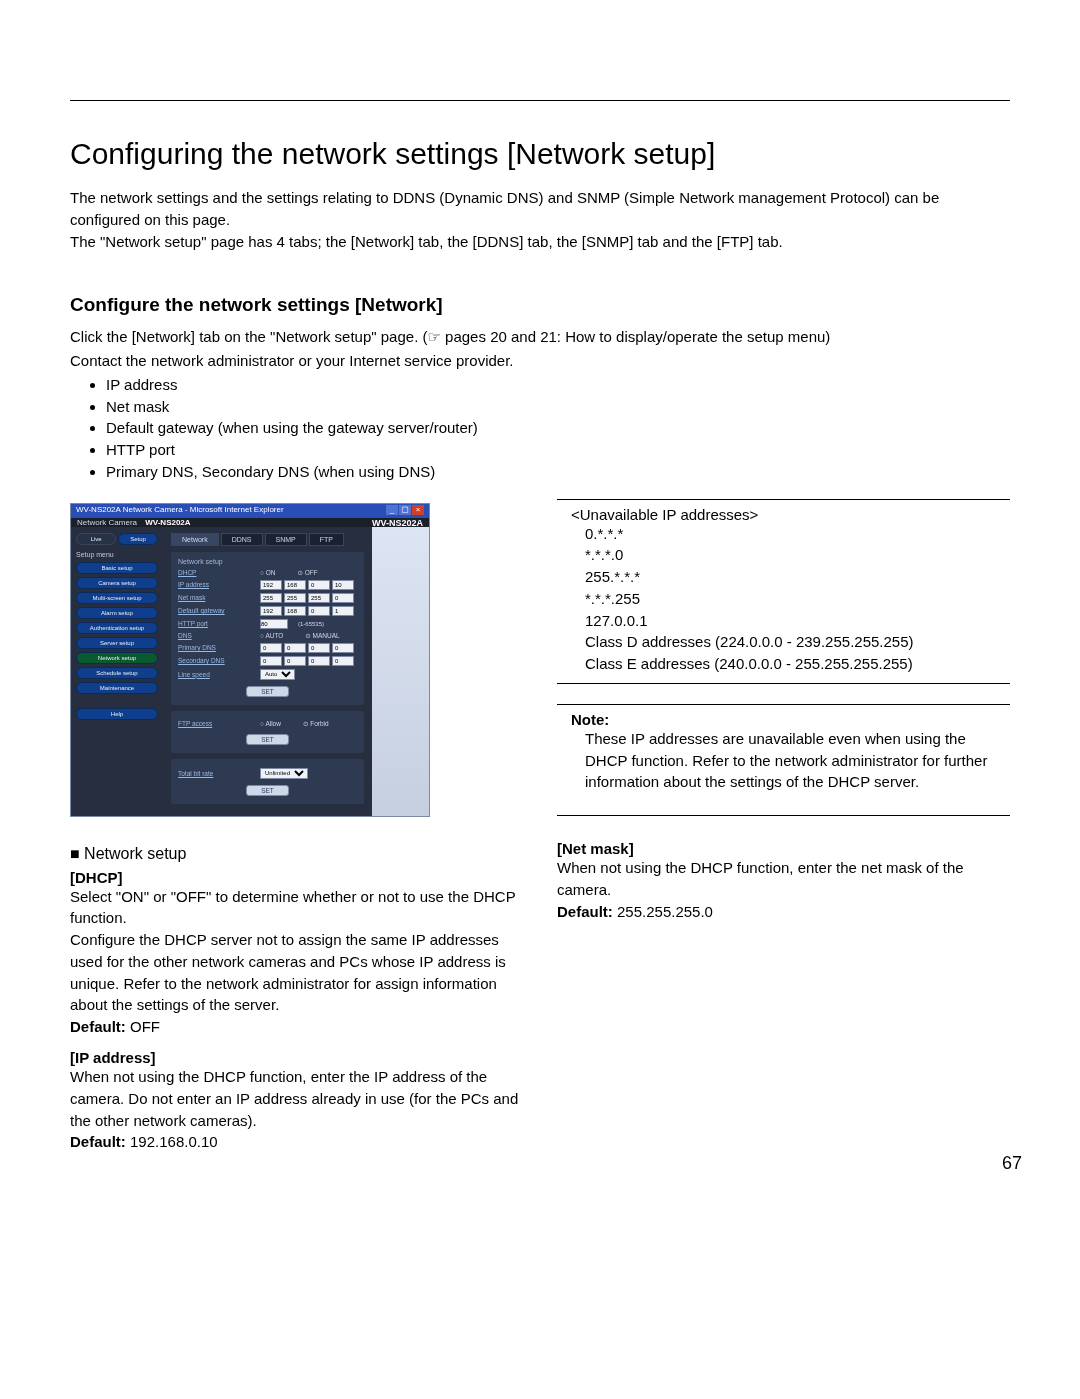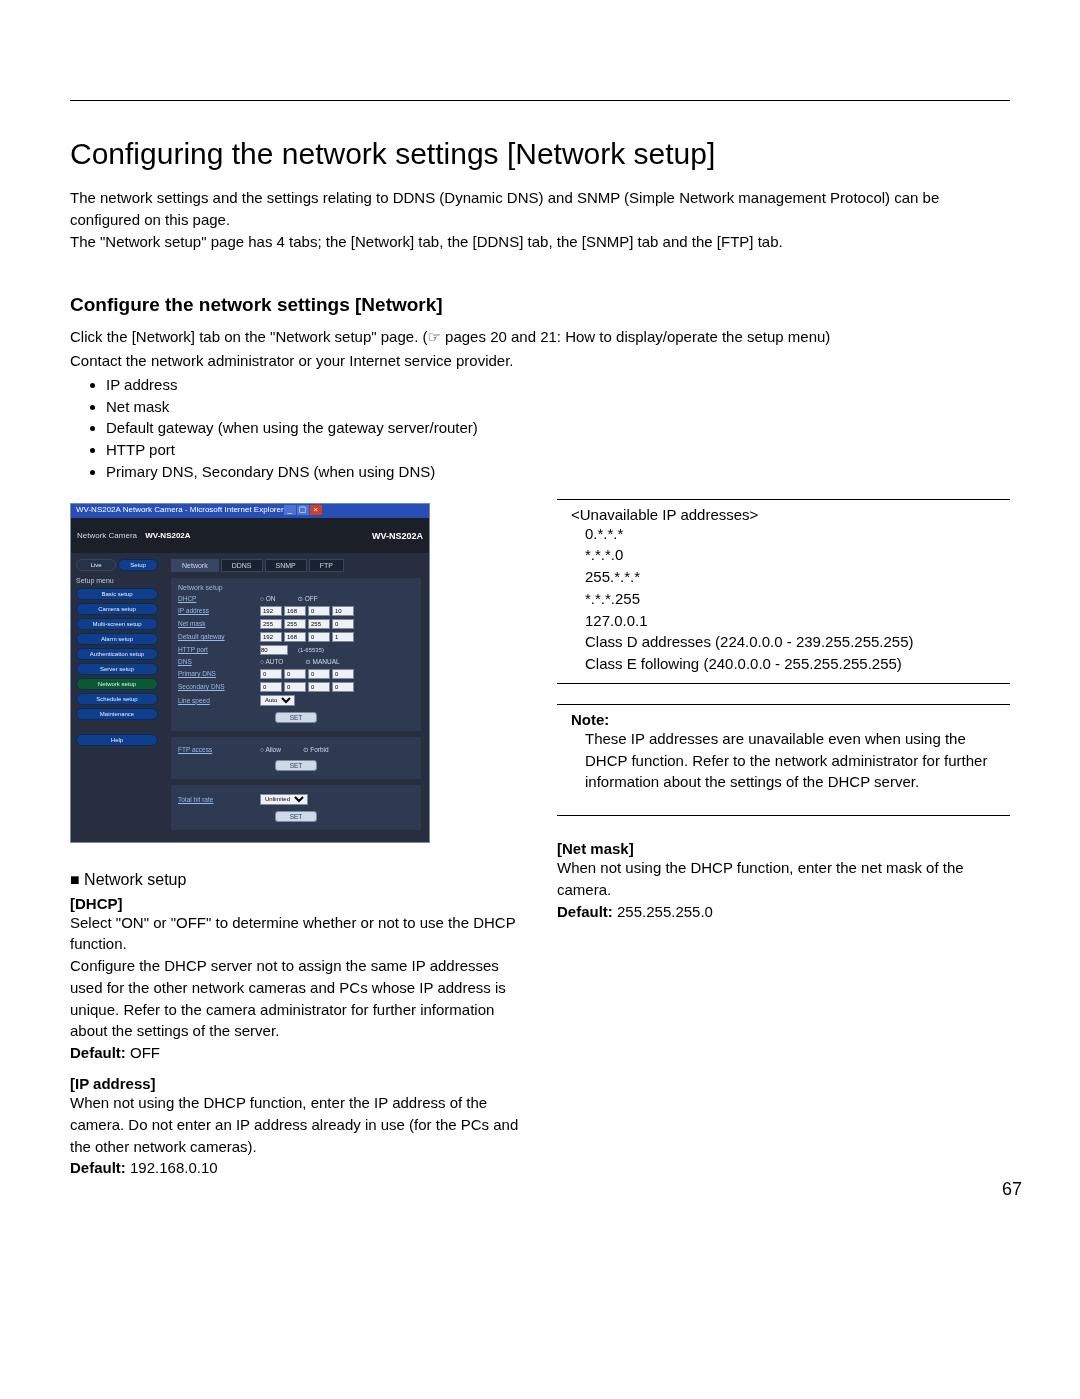--- a/index.html
+++ b/index.html
@@ -8,24 +8,24 @@
 .top-rule{border-top:1px solid #000;margin-bottom:36px}
 h1{font-size:30px;font-weight:normal;margin-bottom:16px}
 .intro{font-size:15px;line-height:1.45;margin-bottom:42px}
 h2{font-size:19px;font-weight:bold;margin-bottom:10px}
 .sec-intro{font-size:15px;line-height:1.45;margin-bottom:2px}
 .bullets{font-size:15px;line-height:1.45;margin-left:22px;margin-bottom:16px}
 .bullets li{list-style:disc;margin-left:14px}
 .cols{display:flex;gap:34px}
 .col{flex:1;min-width:0}
 .shot{width:360px;margin-top:4px;border:1px solid #7a8aa5;background:linear-gradient(#dfe7f5,#c6cfe0);font-size:7px;color:#cfd7e6}
-.shot-titlebar{background:#2a4eb8;color:#fff;height:14px;padding:1px 5px;font-size:8px;display:flex;justify-content:flex-start}
+.shot-titlebar{background:#2a4eb8;color:#fff;height:14px;padding:1px 5px;font-size:8px;display:flex;justify-content:space-between}
 .shot-titlebar .wb{display:flex;gap:1px}
 .shot-titlebar .wb span{width:12px;height:10px;display:inline-block;text-align:center;background:#4f73d2}
-.shot-modelrow{background:#1b1f28;color:#cfd7e6;padding:13px 6px;font-size:8px}
+.shot-modelrow{background:#1b1f28;color:#cfd7e6;padding:0 6px;font-size:8px}
 .shot-main{display:flex;background:#262e3f}
 .shot-side{width:92px;padding:6px 5px;display:flex;flex-direction:column;gap:3px}
 .sbtn{background:#0f3f8c;color:#e6ecf7;border:1px solid #0a2a5c;border-radius:7px;text-align:center;font-size:6px;padding:2px 2px}
 .sbtn.sel{background:#0a5a2f}
 .sbtn.pale{background:#283247;border-color:#3a455b}
 .slabel{color:#bfc9da;font-size:7px;margin:3px 0 1px 0}
 .shot-body{flex:1;padding:6px 8px;color:#cfd7e6}
 .tabs{display:flex;gap:2px;margin-bottom:6px}
 .tab{background:#1a2131;border:1px solid #3a455b;padding:2px 10px;font-size:7px;color:#cfd7e6}
 .tab.act{background:#374662}
@@ -210,39 +210,39 @@
               <button class="setb">SET</button>
             </div>
           </div>
         </div>
       </div>
 
       <div class="sec">
         <div class="hsub">■ Network setup</div>
         <div class="blk" style="margin-top:6px">[DHCP]</div>
         <p class="para">Select "ON" or "OFF" to determine whether or not to use the DHCP function.</p>
-        <p class="para">Configure the DHCP server not to assign the same IP addresses used for the other network cameras and PCs whose IP address is unique. Refer to the camera administrator for further information about the settings of the server.</p>
+        <p class="para">Configure the DHCP server not to assign the same IP addresses used for the other network cameras and PCs whose IP address is unique. Refer to the network administrator for assign information about the settings of the server.</p>
         <p class="defline"><b>Default:</b><span> OFF</span></p>
 
         <div class="blk">[IP address]</div>
         <p class="para">When not using the DHCP function, enter the IP address of the camera. Do not enter an IP address already in use (for the PCs and the other network cameras).</p>
         <p class="defline"><b>Default:</b><span> 192.168.0.10</span></p>
       </div>
     </div>
 
     <div class="col">
       <div class="box">
         <div class="bh">&lt;Unavailable IP addresses&gt;</div>
         <div class="bl">0.*.*.*</div>
         <div class="bl">*.*.*.0</div>
         <div class="bl">255.*.*.*</div>
         <div class="bl">*.*.*.255</div>
         <div class="bl">127.0.0.1</div>
         <div class="bl">Class D addresses (224.0.0.0 - 239.255.255.255)</div>
-        <div class="bl">Class E following (240.0.0.0 - 255.255.255.255)</div>
+        <div class="bl">Class E addresses (240.0.0.0 - 255.255.255.255)</div>
       </div>
 
       <div class="notebox">
         <div class="nh">Note:</div>
         <div class="nb">These IP addresses are unavailable even when using the DHCP function. Refer to the network administrator for further information about the settings of the DHCP server.</div>
       </div>
 
       <div class="blk" style="margin-top:24px">[Net mask]</div>
       <p class="para">When not using the DHCP function, enter the net mask of the camera.</p>
       <p class="defline"><b>Default:</b><span> 255.255.255.0</span></p>

